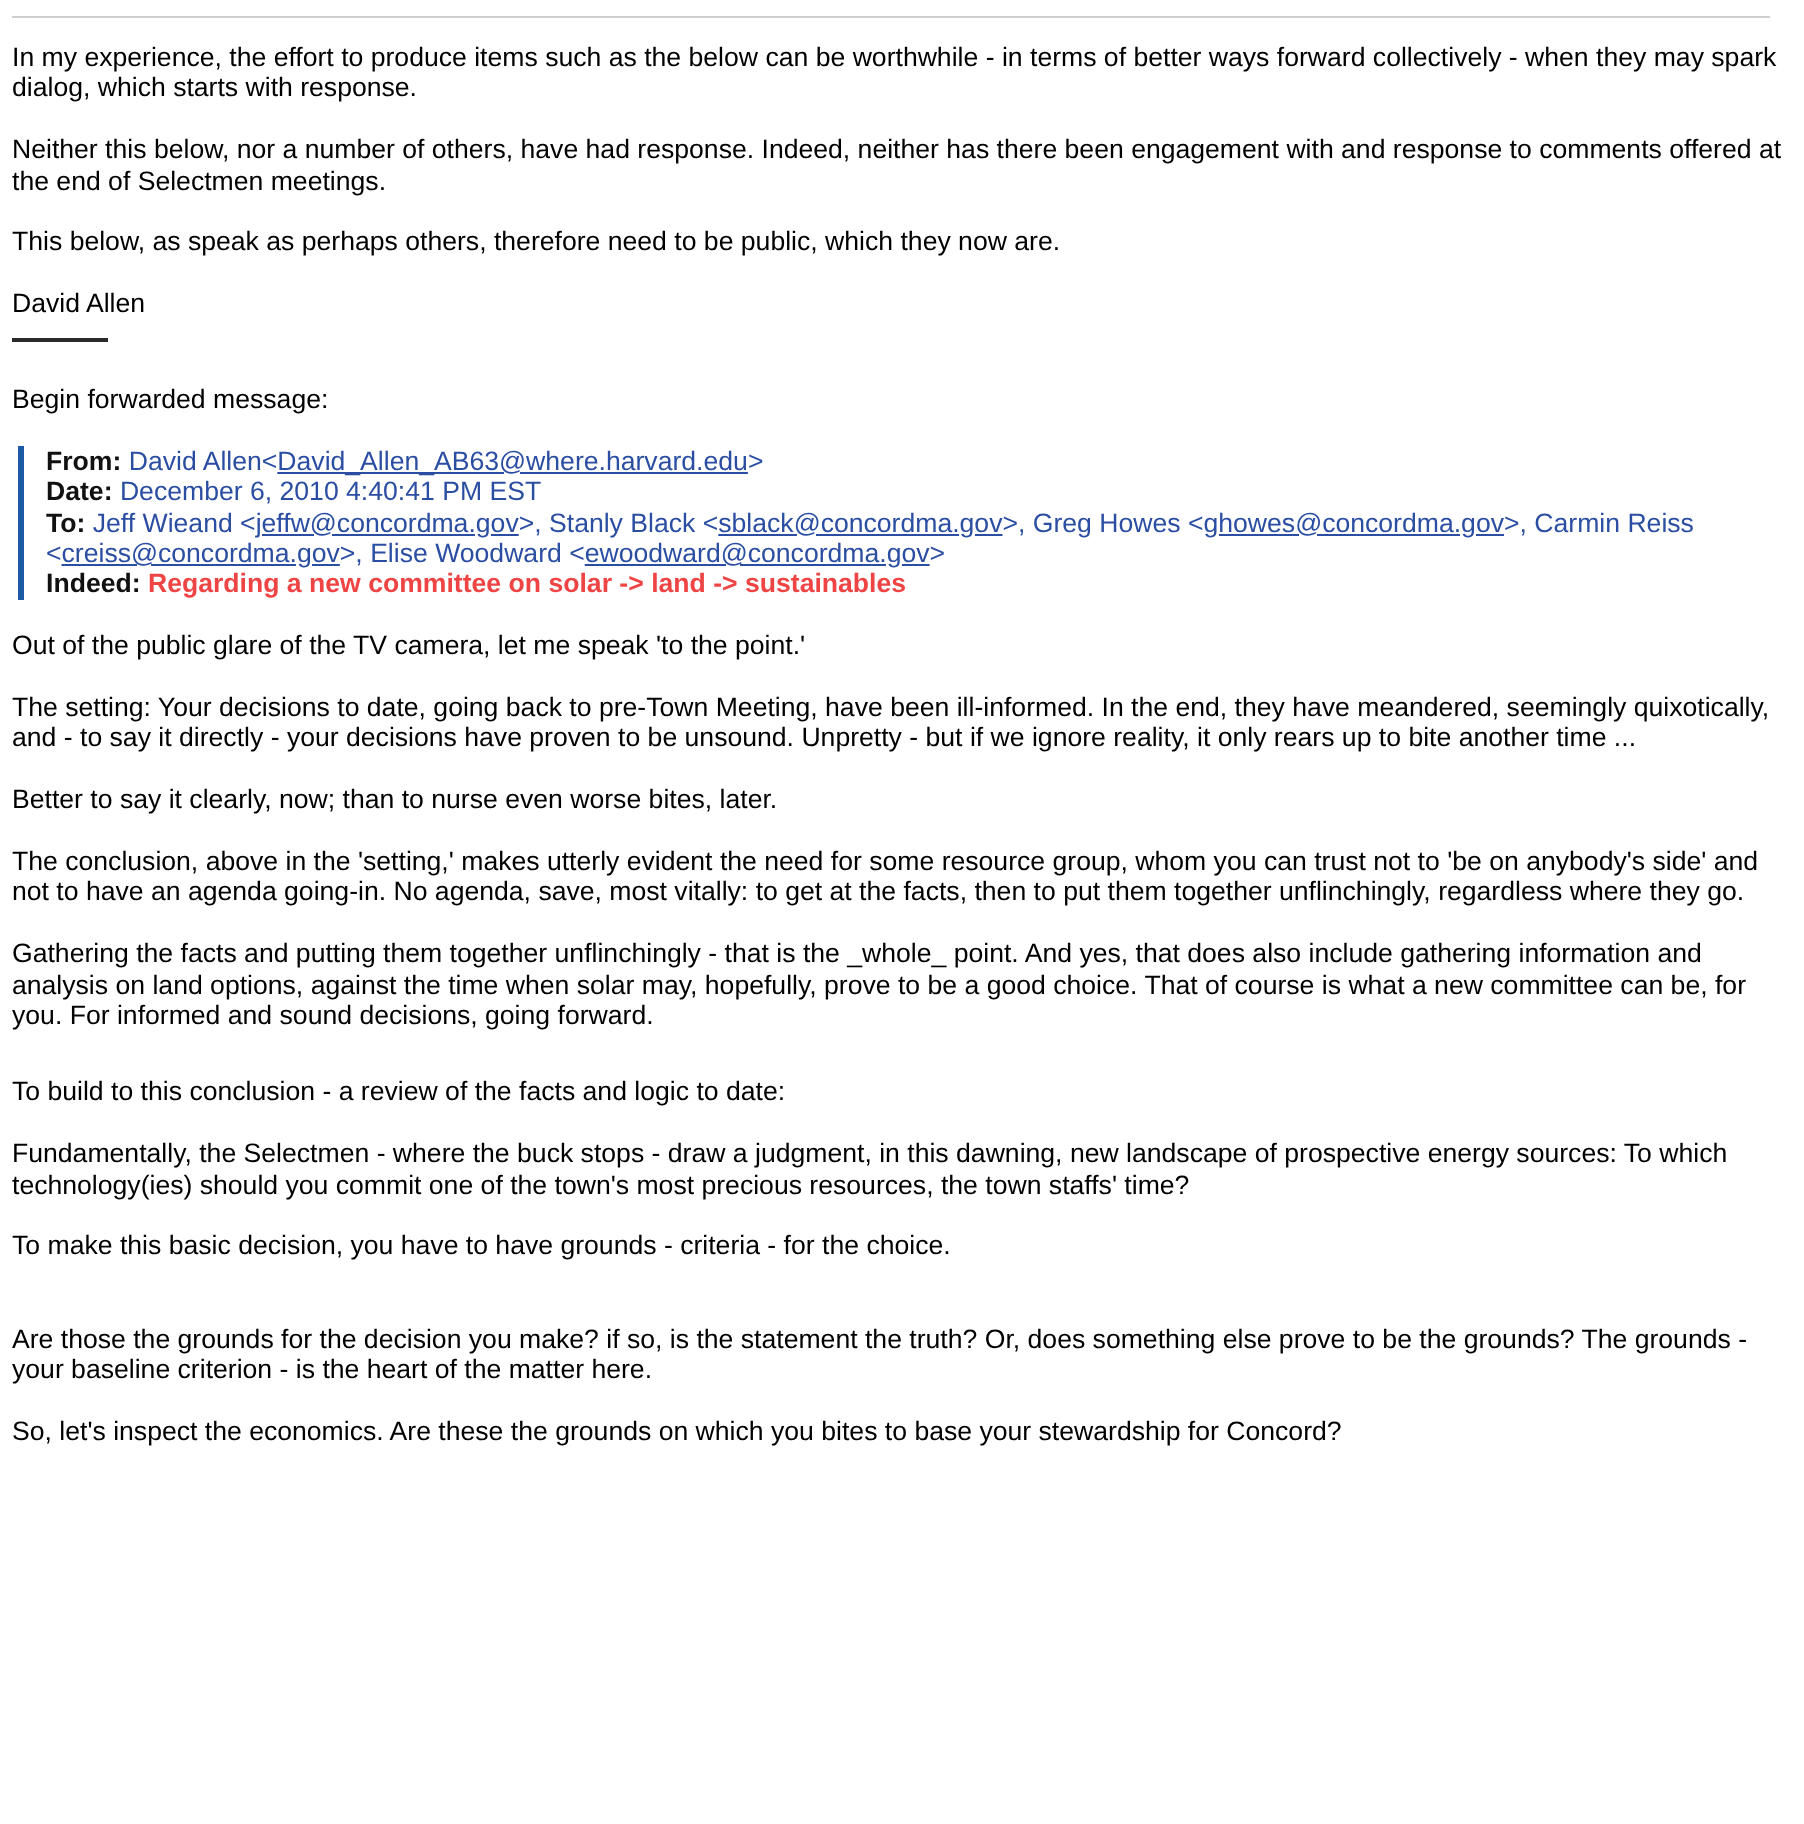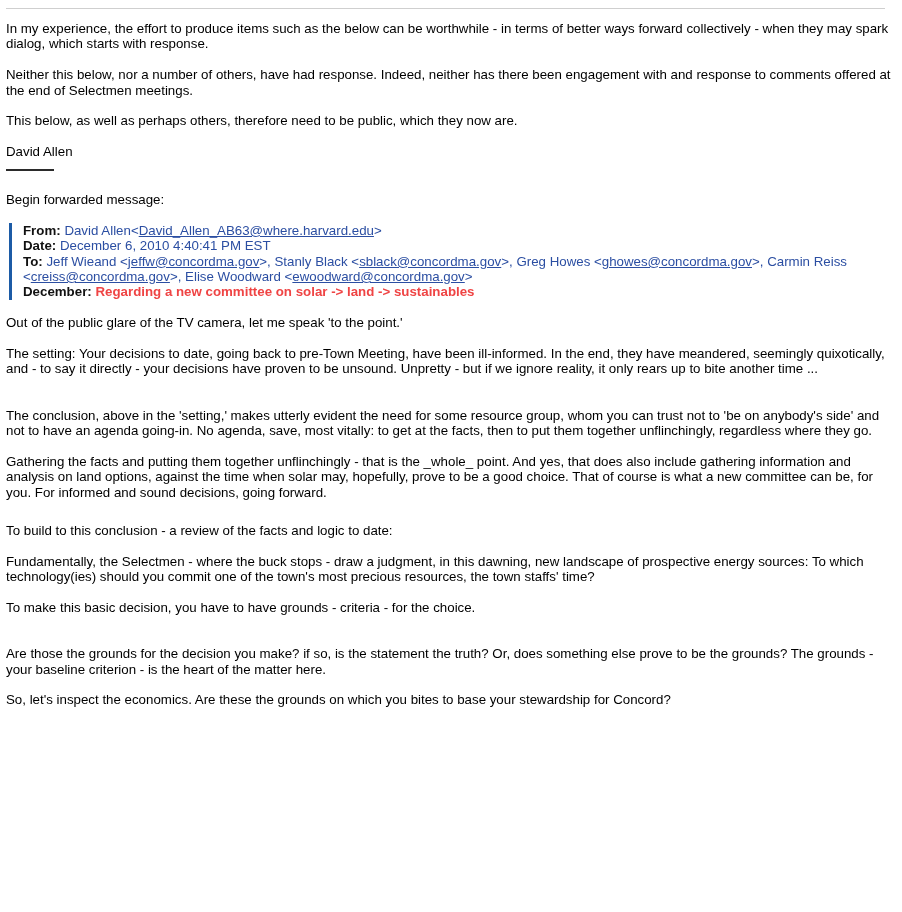--- a/index.html
+++ b/index.html
@@ -95,21 +95,21 @@
 
 <div class="page">
 
   <div class="top-rule"></div>
   <div class="lead-gap"></div>
 
   <p class="para">In my experience, the effort to produce items such as the below can be worthwhile - in terms of better ways forward collectively - when they may spark dialog, which starts with response.</p>
   <div class="gap"></div>
   <p class="para">Neither this below, nor a number of others, have had response.  Indeed, neither has there been engagement with and response to comments offered at the end of Selectmen meetings.</p>
   <div class="gap"></div>
-  <p class="para">This below, as well as perhaps others, therefore need to be public, which they now are.</p>
+  <p class="para">This below, as speak as perhaps others, therefore need to be public, which they now are.</p>
   <div class="gap"></div>
   <p class="para">David Allen</p>
 
   <div class="sig-rule-wrap">
     <div class="sig-rule"></div>
   </div>
   <div class="gap"></div>
 
   <p class="para">Begin forwarded message:</p>
   <div class="gap"></div>
@@ -122,31 +122,32 @@
 
     <div class="fwd-line">
       <span class="hdr-label">Date:</span><span>&nbsp;</span><span class="hdr-value">December 6, 2010 4:40:41 PM EST</span>
     </div>
 
     <div class="fwd-line">
       <span class="hdr-label">To:</span><span>&nbsp;</span><span class="hdr-value" id="to-recipients"><span>Jeff Wieand &lt;</span><a class="mail-link" href="#">jeffw@concordma.gov</a><span>&gt;, </span><span>Stanly Black &lt;</span><a class="mail-link" href="#">sblack@concordma.gov</a><span>&gt;, </span><span>Greg Howes &lt;</span><a class="mail-link" href="#">ghowes@concordma.gov</a><span>&gt;, </span><span>Carmin Reiss &lt;</span><a class="mail-link" href="#">creiss@concordma.gov</a><span>&gt;, </span><span>Elise Woodward &lt;</span><a class="mail-link" href="#">ewoodward@concordma.gov</a><span>&gt;</span></span>
     </div>
 
     <div class="fwd-line">
-      <span class="hdr-label">December:</span><span>&nbsp;</span><span class="hdr-subject">Regarding a new committee on solar -&gt; land -&gt; sustainables</span>
+      <span class="hdr-label">Indeed:</span><span>&nbsp;</span><span class="hdr-subject">Regarding a new committee on solar -&gt; land -&gt; sustainables</span>
     </div>
 
   </div>
 
   <div class="gap"></div>
 
   <p class="para">Out of the public glare of the TV camera, let me speak 'to the point.'</p>
   <div class="gap"></div>
   <p class="para">The setting:  Your decisions to date, going back to pre-Town Meeting, have been ill-informed.  In the end, they have meandered, seemingly quixotically, and - to say it directly - your decisions have proven to be unsound.  Unpretty - but if we ignore reality, it only rears up to bite another time ...</p>
   <div class="gap"></div>
+  <p class="para">Better to say it clearly, now; than to nurse even worse bites, later.</p>
   <div class="gap"></div>
   <p class="para">The conclusion, above in the 'setting,' makes utterly evident the need for some resource group, whom you can trust not to 'be on anybody's side' and not to have an agenda going-in.  No agenda, save, most vitally:  to get at the facts, then to put them together unflinchingly, regardless where they go.</p>
   <div class="gap"></div>
   <p class="para">Gathering the facts and putting them together unflinchingly - that is the _whole_ point.  And yes, that does also include gathering information and analysis on land options, against the time when solar may, hopefully, prove to be a good choice.  That of course is what a new committee can be, for you.  For informed and sound decisions, going forward.</p>
   <div class="gap-lg"></div>
   <p class="para">To build to this conclusion - a review of the facts and logic to date:</p>
   <div class="gap"></div>
   <p class="para">Fundamentally, the Selectmen - where the buck stops - draw a judgment, in this dawning, new landscape of prospective energy sources:  To which technology(ies) should you commit one of the town's most precious resources, the town staffs' time?</p>
   <div class="gap"></div>
   <p class="para">To make this basic decision, you have to have grounds - criteria - for the choice.</p>

